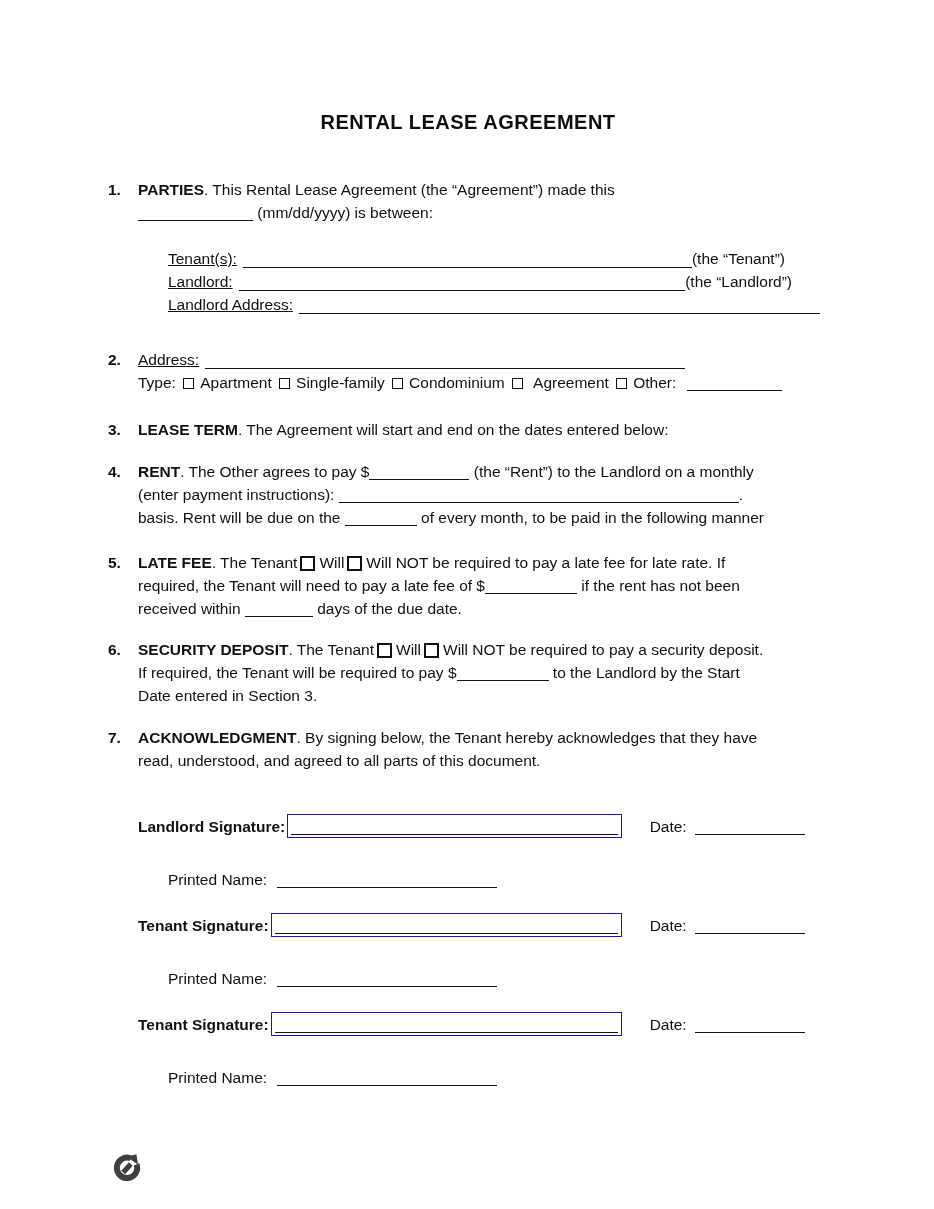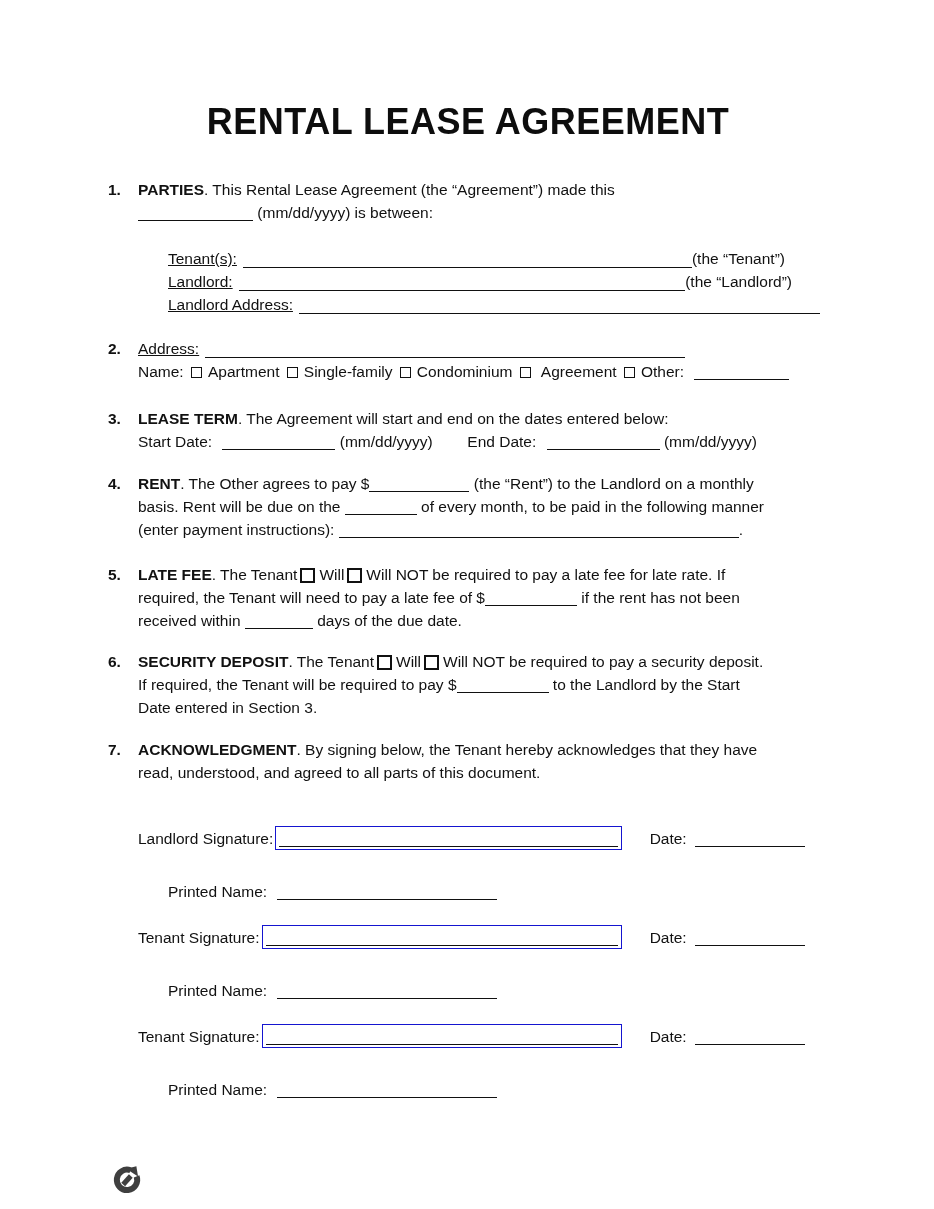--- a/index.html
+++ b/index.html
@@ -12,21 +12,21 @@
     font-family: "Liberation Sans", sans-serif;
     font-size: 15.5px;
     line-height: 23px;
     color: #111111;
     padding: 104px 106px 0 108px;
     overflow: hidden;
   }
   h1.title {
     margin: 0 0 38px 0;
     text-align: center;
-    font-size: 36px;
+    font-size: 20px;
     line-height: 36px;
     letter-spacing: 0.5px;
     font-weight: bold;
     color: #0d0d0d;
   }
   .section { position: relative; padding-left: 30px; }
   .section .num { position: absolute; left: 0; top: 0; font-weight: bold; }
   b { font-weight: bold; }
   .tline { white-space: nowrap; }
 
@@ -53,36 +53,36 @@
   }
   .cbL {
     display: inline-block; width: 15px; height: 15px;
     border: 2px solid #111; vertical-align: -3px;
     margin: 0 4px 0 3px; background: #fff;
   }
 
   
   #sec1 { margin-bottom: 20px; }
   #sec2 { margin-bottom: 24px; }
-  #sec2 .addr { margin-top: 21px; }
+  #sec2 .addr { margin-top: 32px; }
   #sec3 { margin-bottom: 19px; }
   #sec4 { margin-bottom: 22px; }
   #sec5 { margin-bottom: 18px; }
   #sec6 { margin-bottom: 19px; }
   #sec7 { margin-bottom: 41px; }
 
   .sp { display: inline-block; }
 
   
   .sigrow {
     display: flex; align-items: center;
     width: 667px; margin-left: 30px; margin-bottom: 6px;
     height: 26px;
   }
-  .sigrow .siglabel { white-space: nowrap; font-weight: normal; }
+  .sigrow .siglabel { white-space: nowrap; font-weight: bold; }
   .sigbox {
     position: relative; flex: 1; height: 24px;
     border: 1.7px solid #1515d0; background: #ffffff;
     margin-left: 2px;
   }
   .sigbox::after {
     content: ""; position: absolute; left: 3px; right: 3px; bottom: 2px;
     border-bottom: 1.7px solid #111;
   }
   .dategroup { white-space: nowrap; margin-left: 28px; }
@@ -121,51 +121,42 @@
   </div>
 
   
   <div class="section" id="sec2">
     <span class="num">2.</span>
     <div class="frow addr" style="width:547px">
       <span class="lbl">Address:</span>
       <span class="bl fill"></span>
     </div>
     <div class="tline">
-      <span>Name:</span>
+      <span>Type:</span>
       <span class="cbS"></span><span>Apartment</span>
       <span class="cbS"></span><span>Single-family</span>
       <span class="cbS"></span><span>Condominium</span>
       <span class="cbS" style="margin-right:10px"></span><span>Agreement</span>
       <span class="cbS"></span><span>Other:</span>
       <span class="bl" style="width:95px;margin-left:6px"></span>
     </div>
   </div>
 
   
   <div class="section" id="sec3">
     <span class="num">3.</span>
     <div class="tline"><b>LEASE TERM</b><span>. The Agreement will start and end on the dates entered below:</span></div>
-    <div class="tline">
-      <span>Start Date:</span>
-      <span class="bl" style="width:113px;margin-left:6px"></span>
-      <span> (mm/dd/yyyy)</span>
-      <span class="sp" style="width:26px"></span>
-      <span>End Date:</span>
-      <span class="bl" style="width:113px;margin-left:6px"></span>
-      <span> (mm/dd/yyyy)</span>
-    </div>
   </div>
 
   
   <div class="section" id="sec4">
     <span class="num">4.</span>
     <div class="tline"><b>RENT</b><span>. The Other agrees to pay $</span><span class="bl" style="width:100px"></span><span> (the “Rent”) to the Landlord on a monthly</span></div>
+    <div class="tline"><span>(enter payment instructions): </span><span class="bl" style="width:400px"></span><span>.</span></div>
     <div class="tline"><span>basis. Rent will be due on the </span><span class="bl" style="width:72px"></span><span> of every month, to be paid in the following manner</span></div>
-    <div class="tline"><span>(enter payment instructions): </span><span class="bl" style="width:400px"></span><span>.</span></div>
   </div>
 
   
   <div class="section" id="sec5">
     <span class="num">5.</span>
     <div class="tline"><b>LATE FEE</b><span>. The Tenant</span><span class="cbL"></span><span>Will</span><span class="cbL"></span><span>Will NOT be required to pay a late fee for late rate. If</span></div>
     <div class="tline"><span>required, the Tenant will need to pay a late fee of $</span><span class="bl" style="width:92px"></span><span> if the rent has not been</span></div>
     <div class="tline"><span>received within </span><span class="bl" style="width:68px"></span><span> days of the due date.</span></div>
   </div>
 

